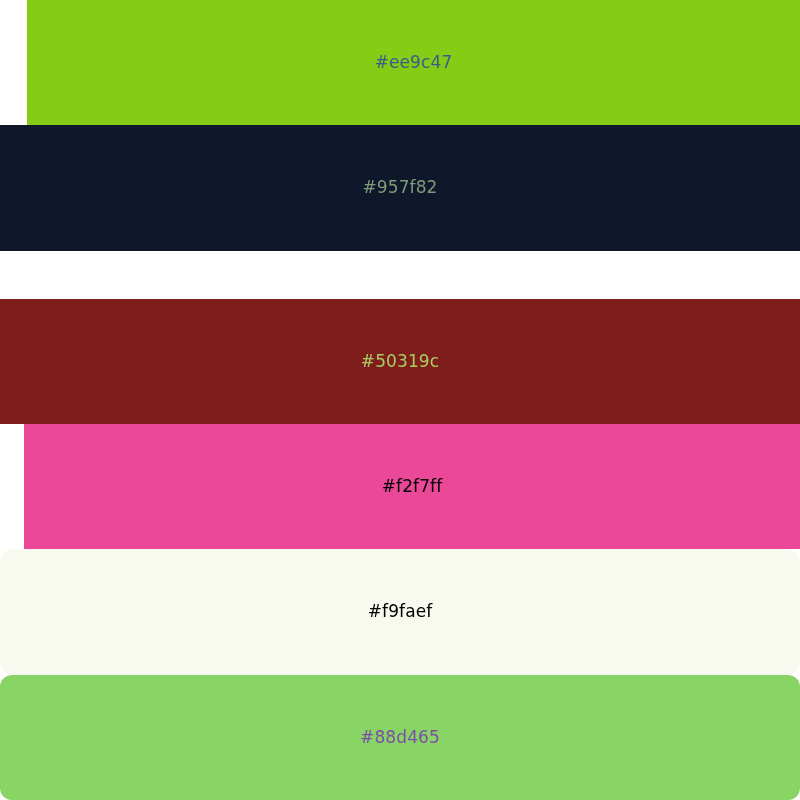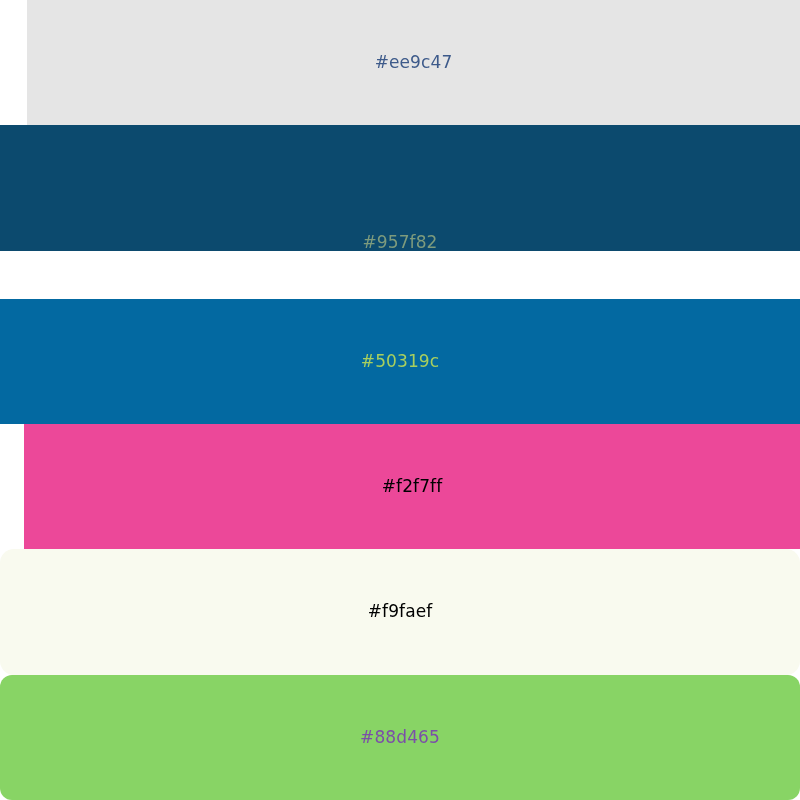--- a/index.html
+++ b/index.html
@@ -37,29 +37,29 @@
     white-space: pre;
     text-align: center;
     -webkit-font-smoothing: antialiased;
   }
 </style>
 </head>
 <body>
 
 <div id="swatch-stack">
 
-  <div class="swatch-band" style="background-color: #e5e5e5; margin-left: 27px;">
+  <div class="swatch-band" style="background-color: #84cc16; margin-left: 27px;">
     <span class="swatch-label" style="color: rgb(61, 90, 138);">#ee9c47</span>
   </div>
 
-  <div class="swatch-band" style="background-color: #0c4a6e; align-items: flex-end;">
+  <div class="swatch-band" style="background-color: #0f172a;">
     <span class="swatch-label" style="color: rgb(125, 155, 125);">#957f82</span>
   </div>
 
-  <div class="swatch-band" style="background-color: #0369a1; margin-top: 48px;">
+  <div class="swatch-band" style="background-color: #7f1d1d; margin-top: 48px;">
     <span class="swatch-label" style="color: rgb(168, 207, 94);">#50319c</span>
   </div>
 
   <div class="swatch-band" style="background-color: #ec4899; margin-left: 24px;">
     <span class="swatch-label" style="color: rgb(0, 0, 0);">#f2f7ff</span>
   </div>
 
   <div class="swatch-band" style="background-color: rgb(249, 250, 239); border-radius: 14px;">
     <span class="swatch-label" style="color: rgb(0, 0, 0);">#f9faef</span>
   </div>

